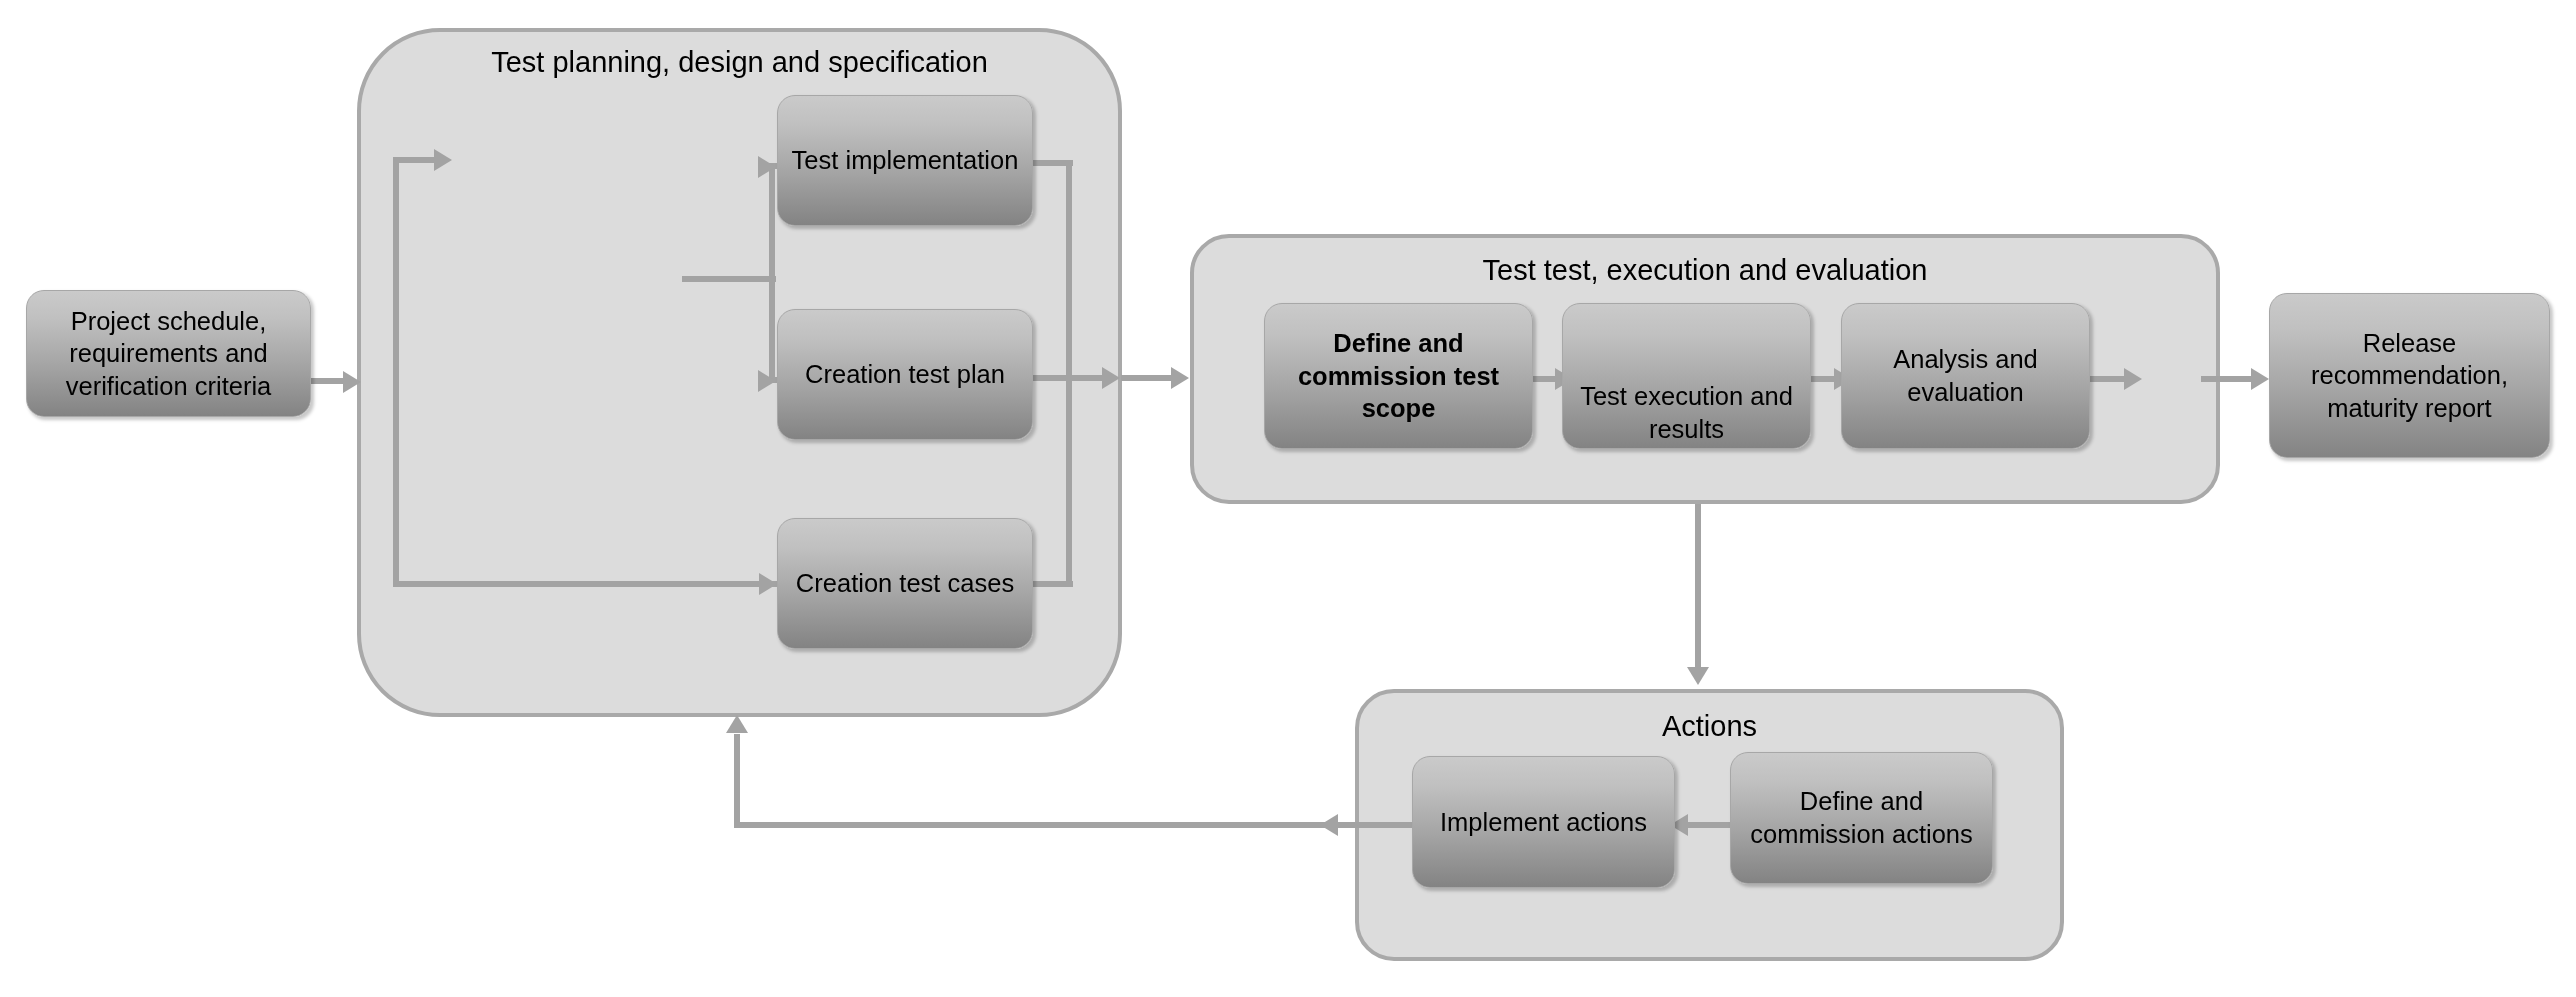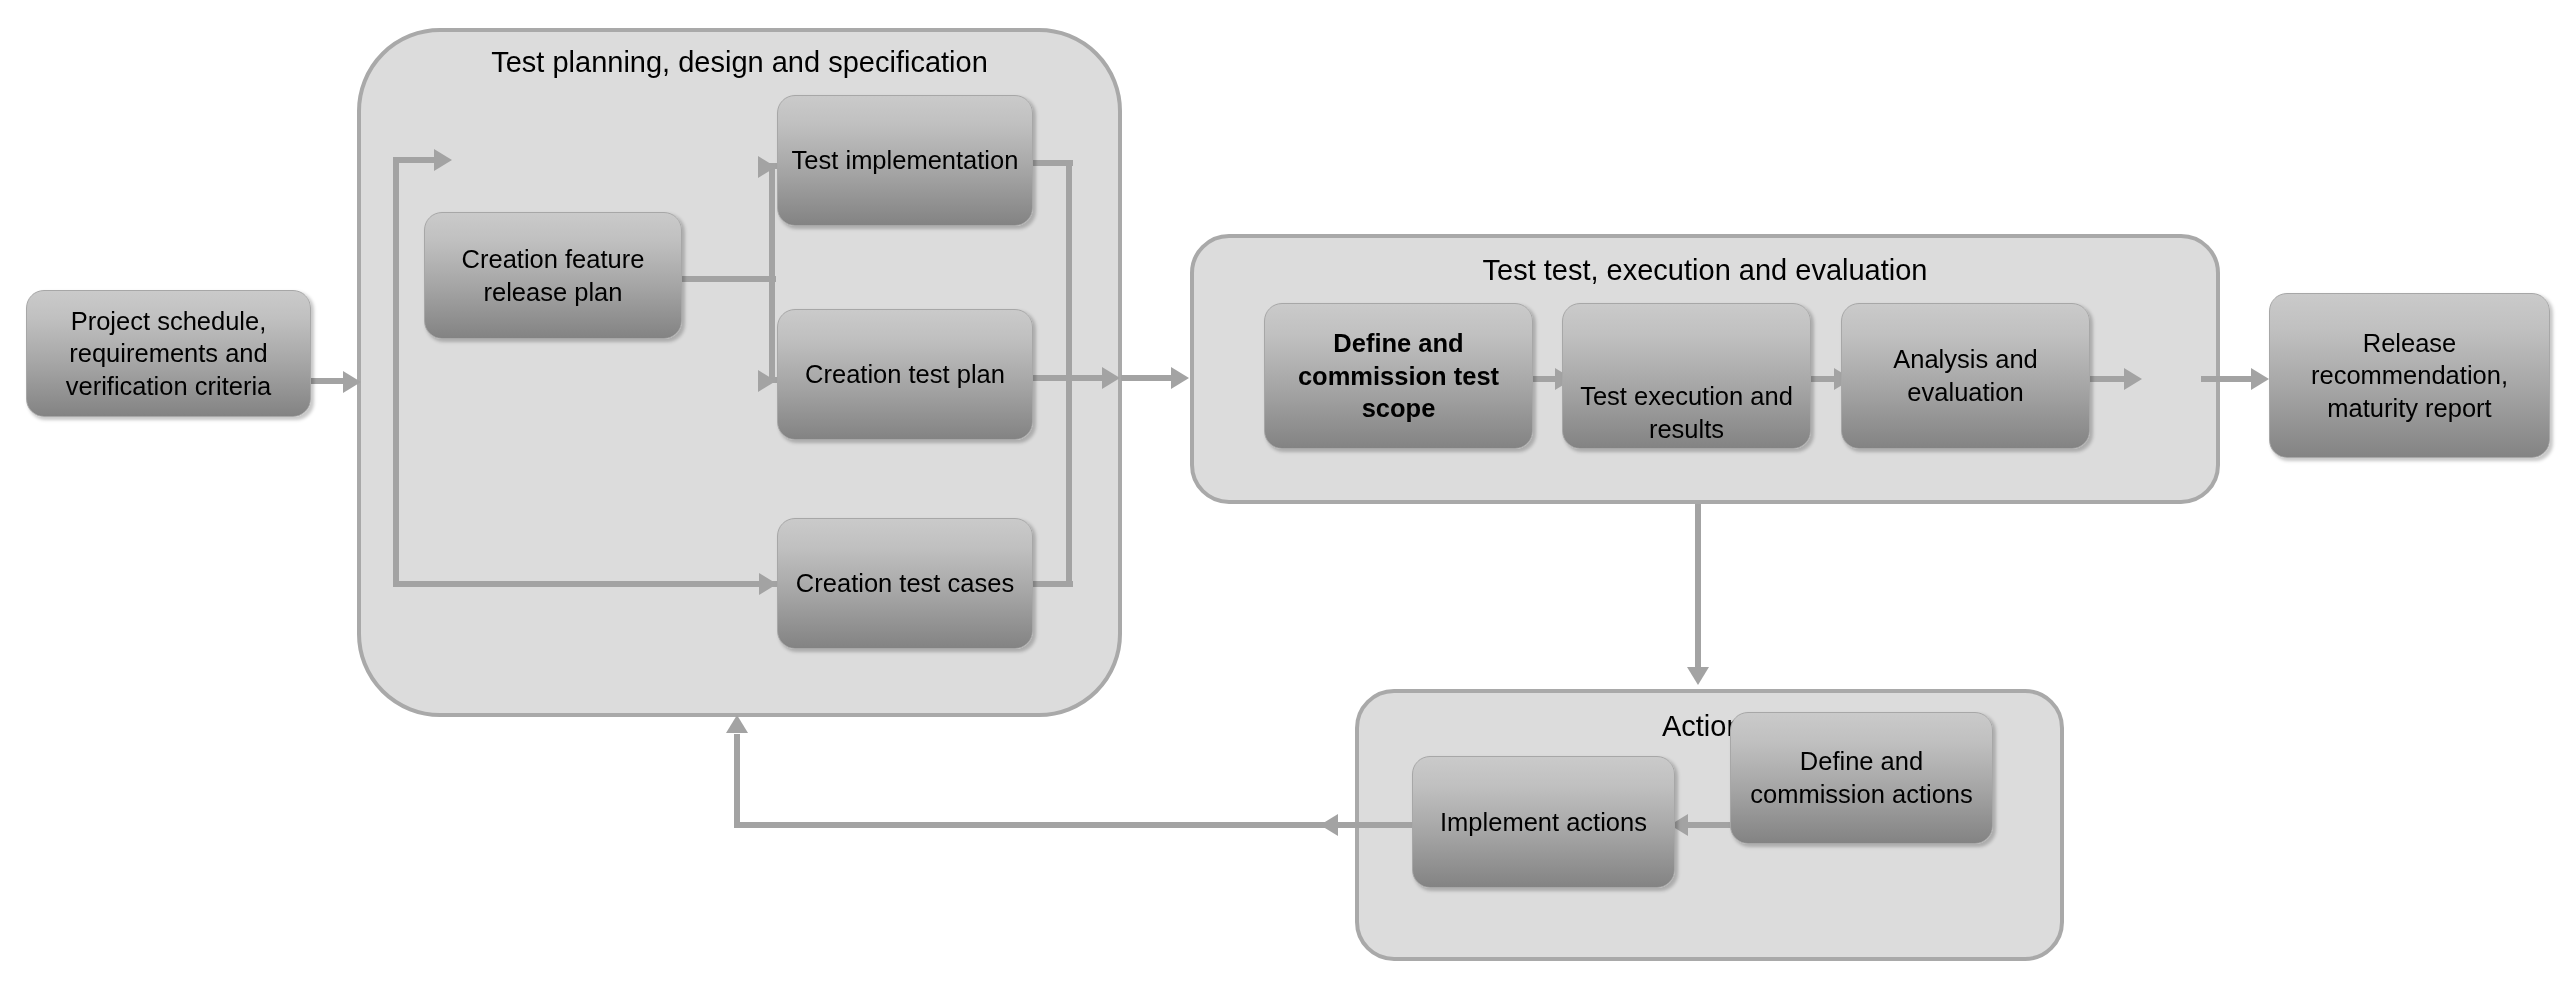--- a/index.html
+++ b/index.html
@@ -162,23 +162,20 @@
   <div class="arrow arrow-l" style="left:1320px; top:814px;"></div>
 
   <div class="conn h" style="left:734px; top:822px; width:606px;"></div>
   <div class="conn v" style="left:734px; top:734px; width:6.2px; height:94px;"></div>
   <div class="arrow arrow-u" style="left:726px; top:715px;"></div>
 
   <div class="node" style="left:26px; top:290px; width:285px; height:127px;">
     <span>Project schedule, requirements and verification criteria</span>
   </div>
 
-  <div class="node" style="left:424px; top:212px; width:258px; height:127px;">
-    <span>Creation feature release plan</span>
-  </div>
 
   <div class="node" style="left:777px; top:95px; width:256px; height:131px;">
     <span>Test implementation</span>
   </div>
 
   <div class="node" style="left:777px; top:309px; width:256px; height:131px;">
     <span>Creation test plan</span>
   </div>
 
   <div class="node" style="left:777px; top:518px; width:256px; height:131px;">
@@ -198,18 +195,18 @@
   </div>
 
   <div class="node" style="left:2269px; top:293px; width:281px; height:165px;">
     <span>Release recommendation, maturity report</span>
   </div>
 
   <div class="node" style="left:1412px; top:756px; width:263px; height:132px;text-align:center;">
     <span>Implement actions</span>
   </div>
 
-  <div class="node" style="left:1730px; top:712px; width:263px; height:132px;">
+  <div class="node" style="left:1730px; top:752px; width:263px; height:132px;">
     <span>Define and commission actions</span>
   </div>
 
 </div>
 
 
 </body></html>

